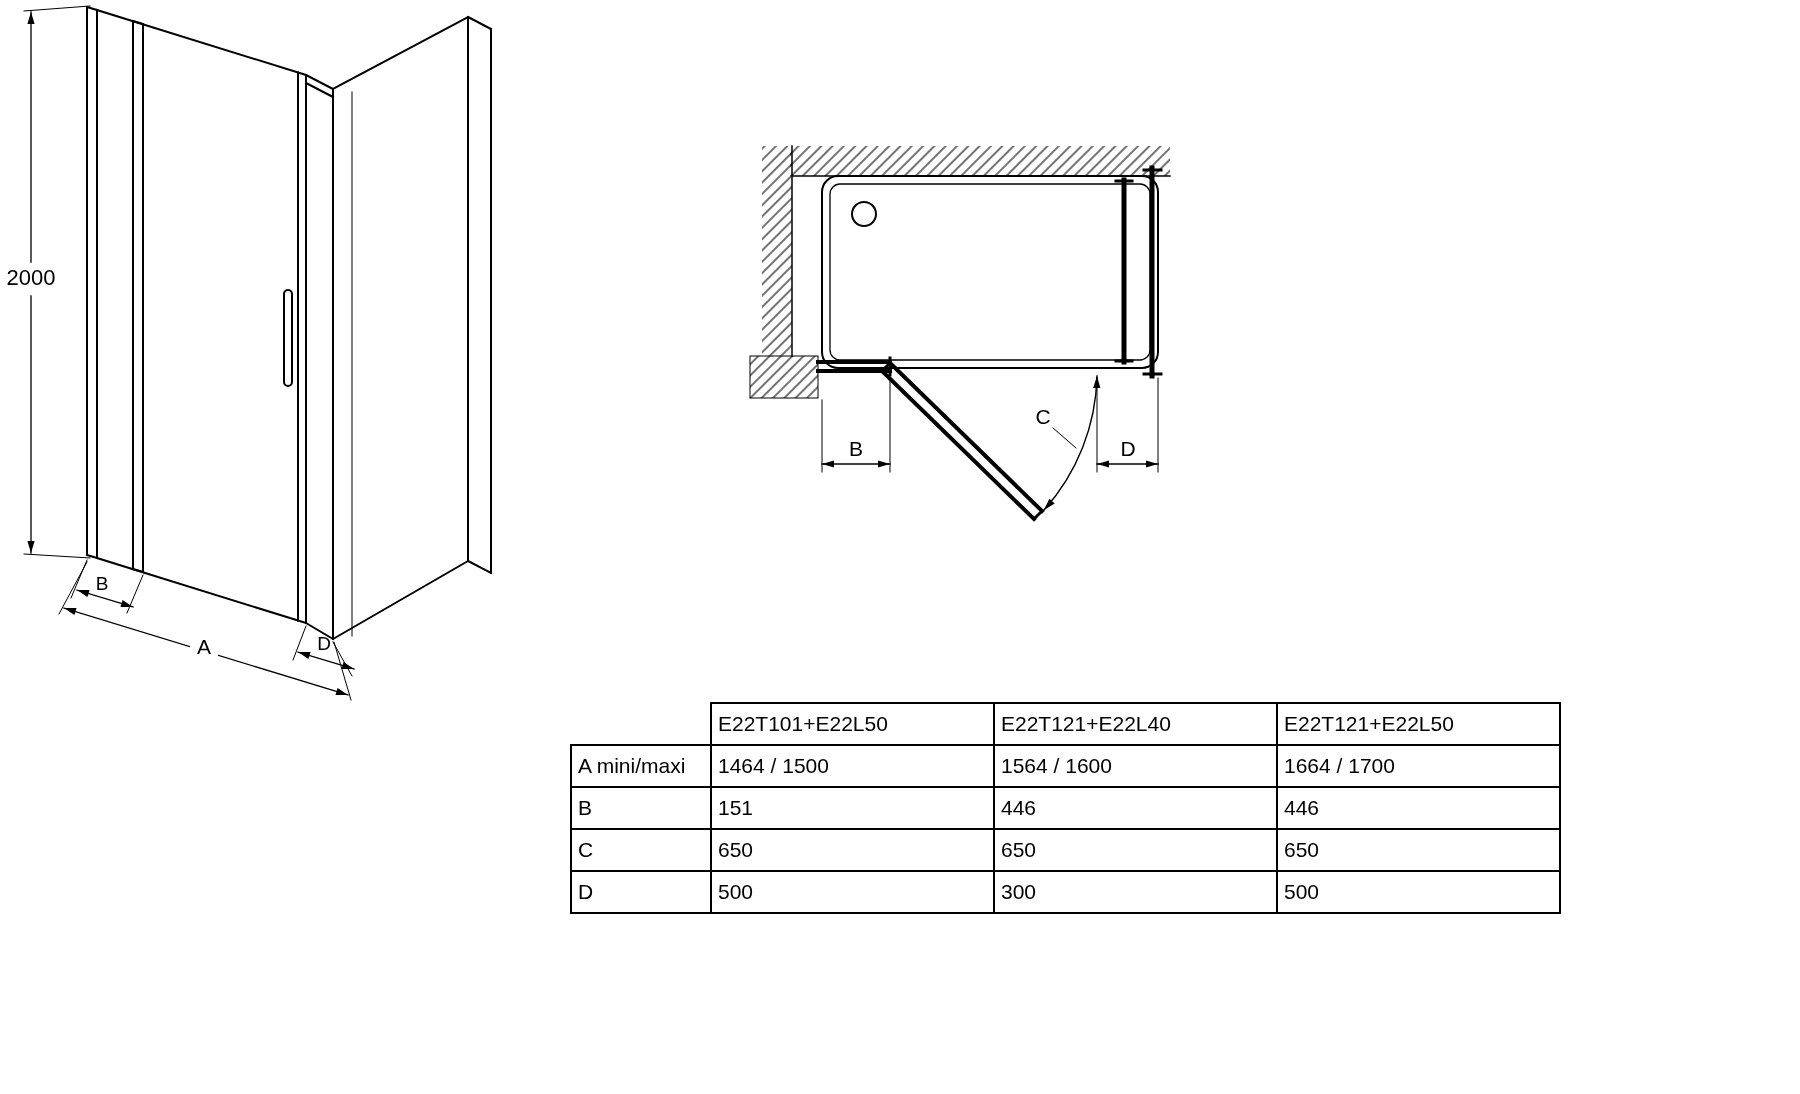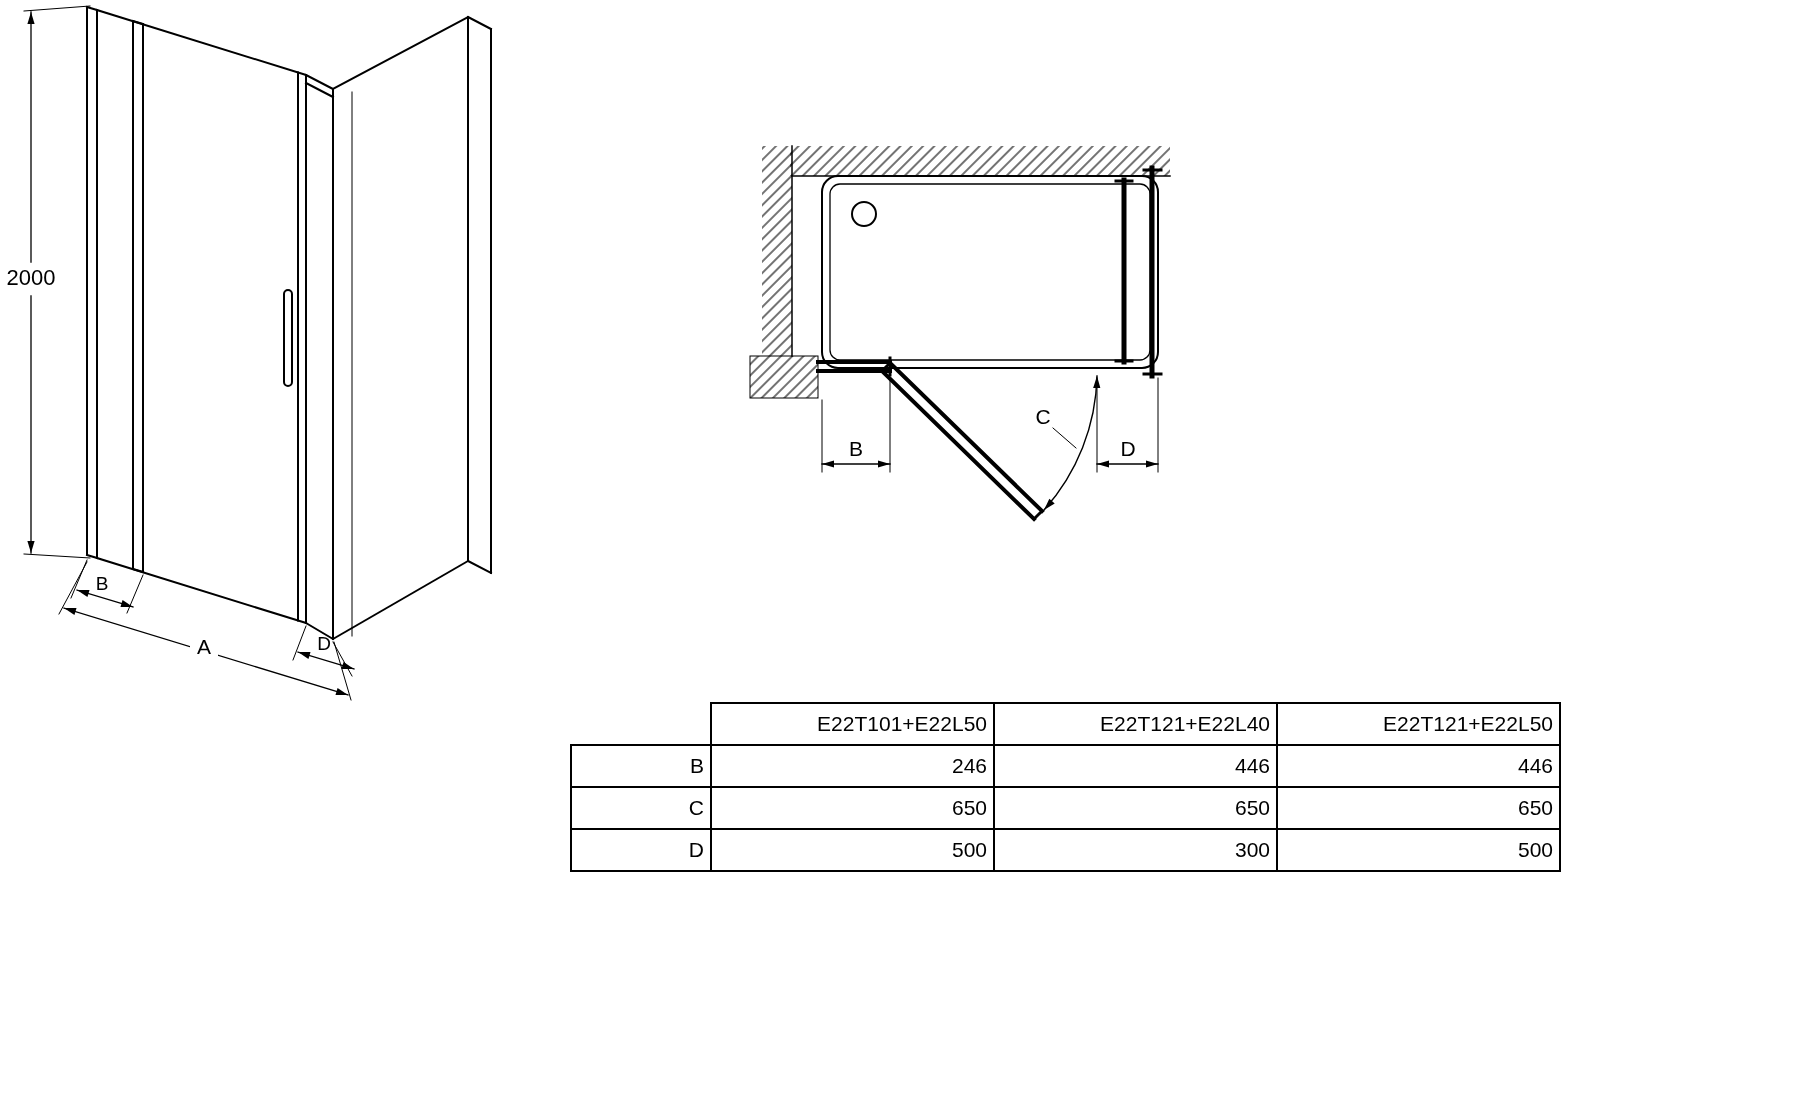--- a/index.html
+++ b/index.html
@@ -25,21 +25,21 @@
     top: 702px;
     border-collapse: collapse;
     table-layout: fixed;
     color: #000;
   }
   table.spec-table th, table.spec-table td {
     border: 2px solid #000;
     height: 40px;
     font-size: 21px;
     font-weight: normal;
-    text-align: right;
+    text-align: left;
     vertical-align: middle;
     padding: 0 6px;
     background: #fff;
     white-space: nowrap;
   }
   table.spec-table .corner {
     border: none;
     background: transparent;
   }
   table.spec-table col.label-col { width: 140px; }
@@ -191,22 +191,28 @@
       <col class="data-col">
     </colgroup>
     <tbody>
       <tr>
         <td class="corner"></td>
         <th>E22T101+E22L50</th>
         <th>E22T121+E22L40</th>
         <th>E22T121+E22L50</th>
       </tr>
       <tr>
+        <th>A mini/maxi</th>
+        <td>1464 / 1500</td>
+        <td>1564 / 1600</td>
+        <td>1664 / 1700</td>
+      </tr>
+      <tr>
         <th>B</th>
-        <td>246</td>
+        <td>151</td>
         <td>446</td>
         <td>446</td>
       </tr>
       <tr>
         <th>C</th>
         <td>650</td>
         <td>650</td>
         <td>650</td>
       </tr>
       <tr>

